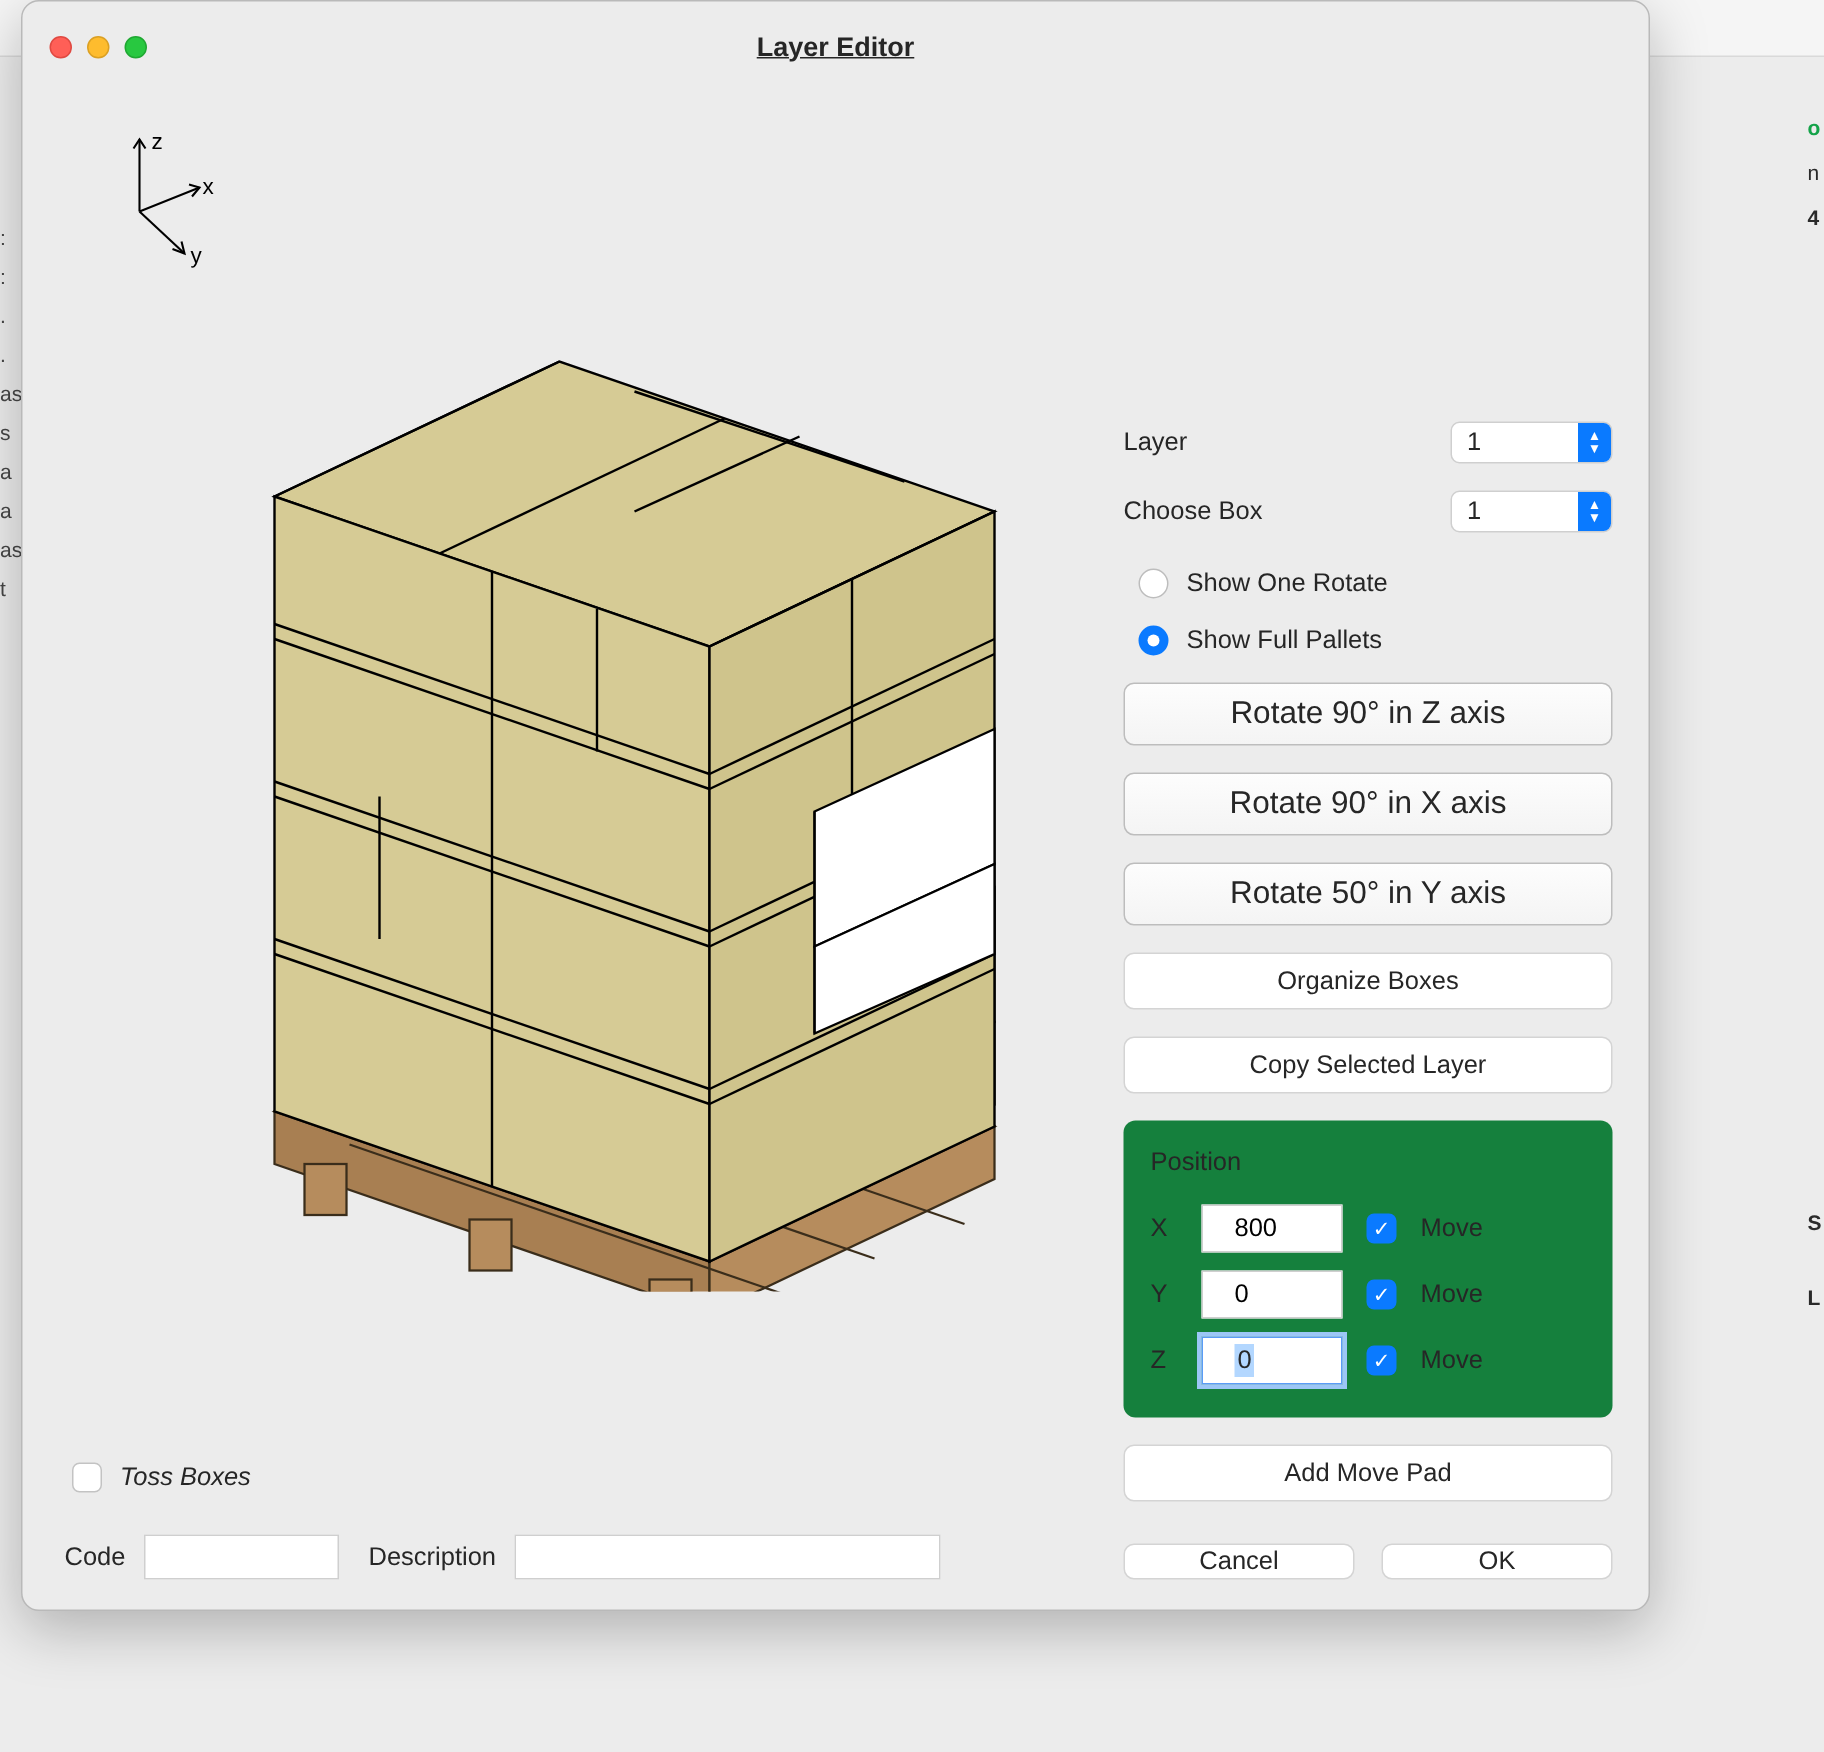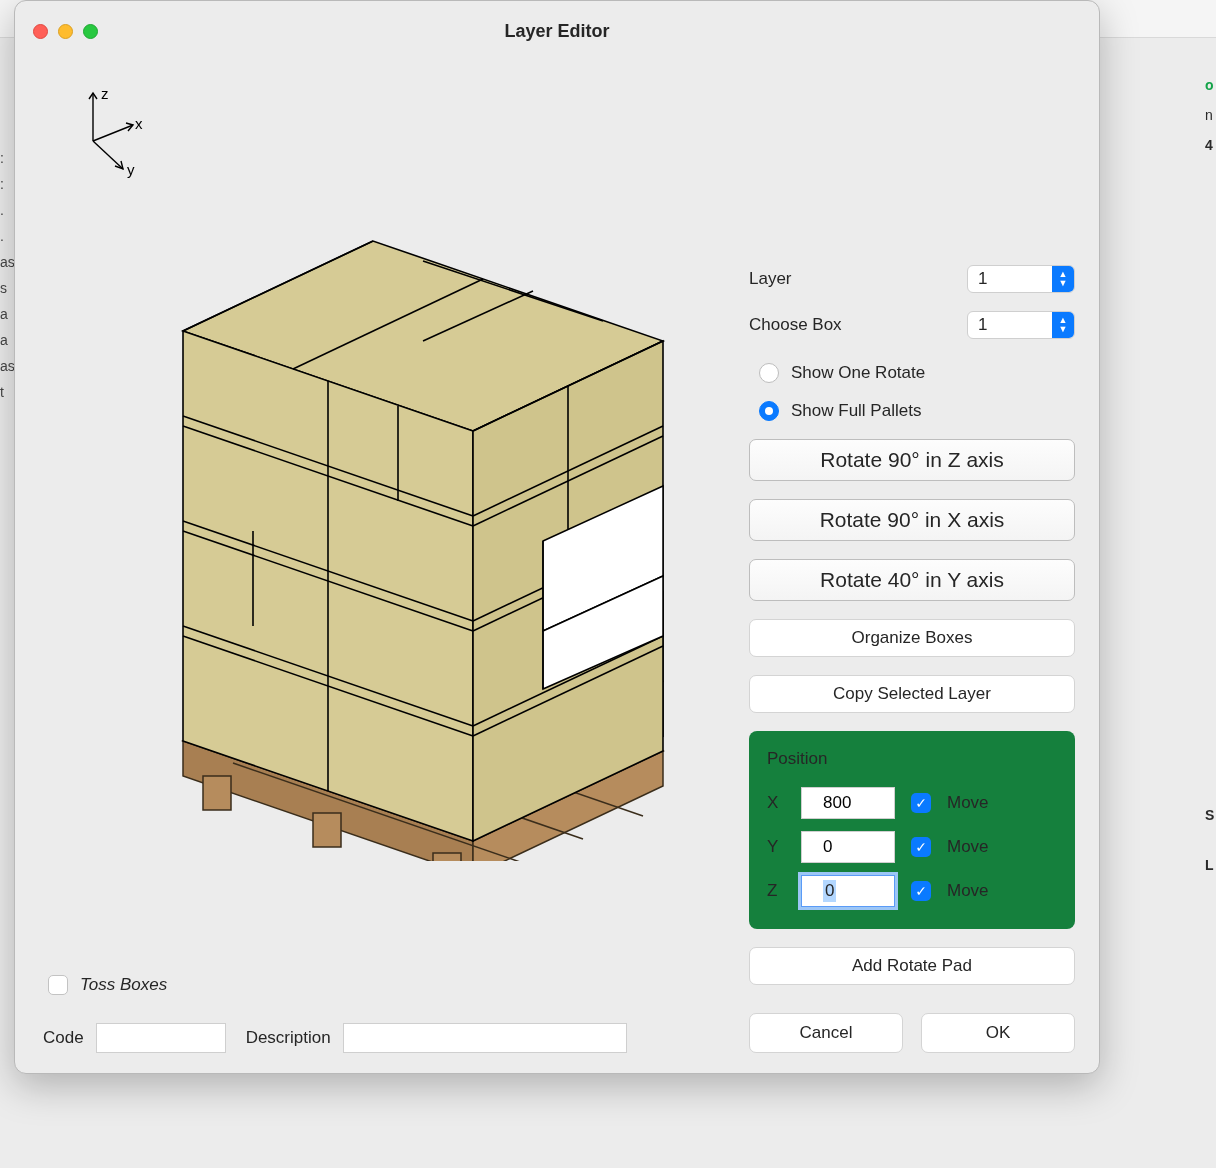--- a/index.html
+++ b/index.html
@@ -51,20 +51,21 @@
       background: #ececec;
       border: 1px solid #b9b9b9;
       border-radius: 12px;
       box-shadow: 0 12px 38px rgba(0,0,0,0.25);
     }
     .titlebar {
       height: 60px;
       display: flex;
       align-items: center;
       position: relative;
+      text-decoration: underline;
     }
     .traffic {
       display: flex;
       gap: 10px;
       position: absolute;
       left: 18px;
     }
     .traffic span {
       width: 15px; height: 15px; border-radius: 50%;
     }
@@ -240,21 +241,21 @@
       font-size: 14px; line-height: 1;
     }
     .chk.off {
       background: #fff; border: 1px solid #c3c3c3;
     }
     .btn-row {
       display: flex;
       gap: 18px;
       margin-top: 10px;
     }
-    .btn-row .plain-btn { flex: 1; height: 40px; }
+    .btn-row .plain-btn { flex: 1; height: 24px; }
     .sel-text-span {
       background: #b3d7ff;
       padding: 1px 2px;
     }
   </style>
 </head>
 <body>
 
 <div class="backdrop-top-bar">
   <span>Available Solutions - Untitled 1</span>
@@ -422,21 +423,21 @@
         </div>
       </div>
 
       <div class="big-btn">
           <span>Rotate 90° in Z axis</span>
         </div>
       <div class="big-btn">
           <span>Rotate 90° in X axis</span>
         </div>
       <div class="big-btn">
-          <span>Rotate 40° in Y axis</span>
+          <span>Rotate 50° in Y axis</span>
         </div>
 
       <div class="plain-btn">
           <span>Organize Boxes</span>
         </div>
       <div class="plain-btn">
           <span>Copy Selected Layer</span>
         </div>
 
       <div class="pos-group">
@@ -457,21 +458,21 @@
           <span class="pos-label">Z</span>
           <div class="pos-input focus" style="display:flex;align-items:center">
             <span class="sel-text-span">0</span>
           </div>
           <div class="chk">✓</div>
           <span>Move</span>
         </div>
       </div>
 
       <div class="plain-btn">
-          <span>Add Rotate Pad</span>
+          <span>Add Move Pad</span>
         </div>
 
       <div class="btn-row">
         <div class="plain-btn">
             <span>Cancel</span>
           </div>
         <div class="plain-btn">
             <span>OK</span>
           </div>
       </div>

